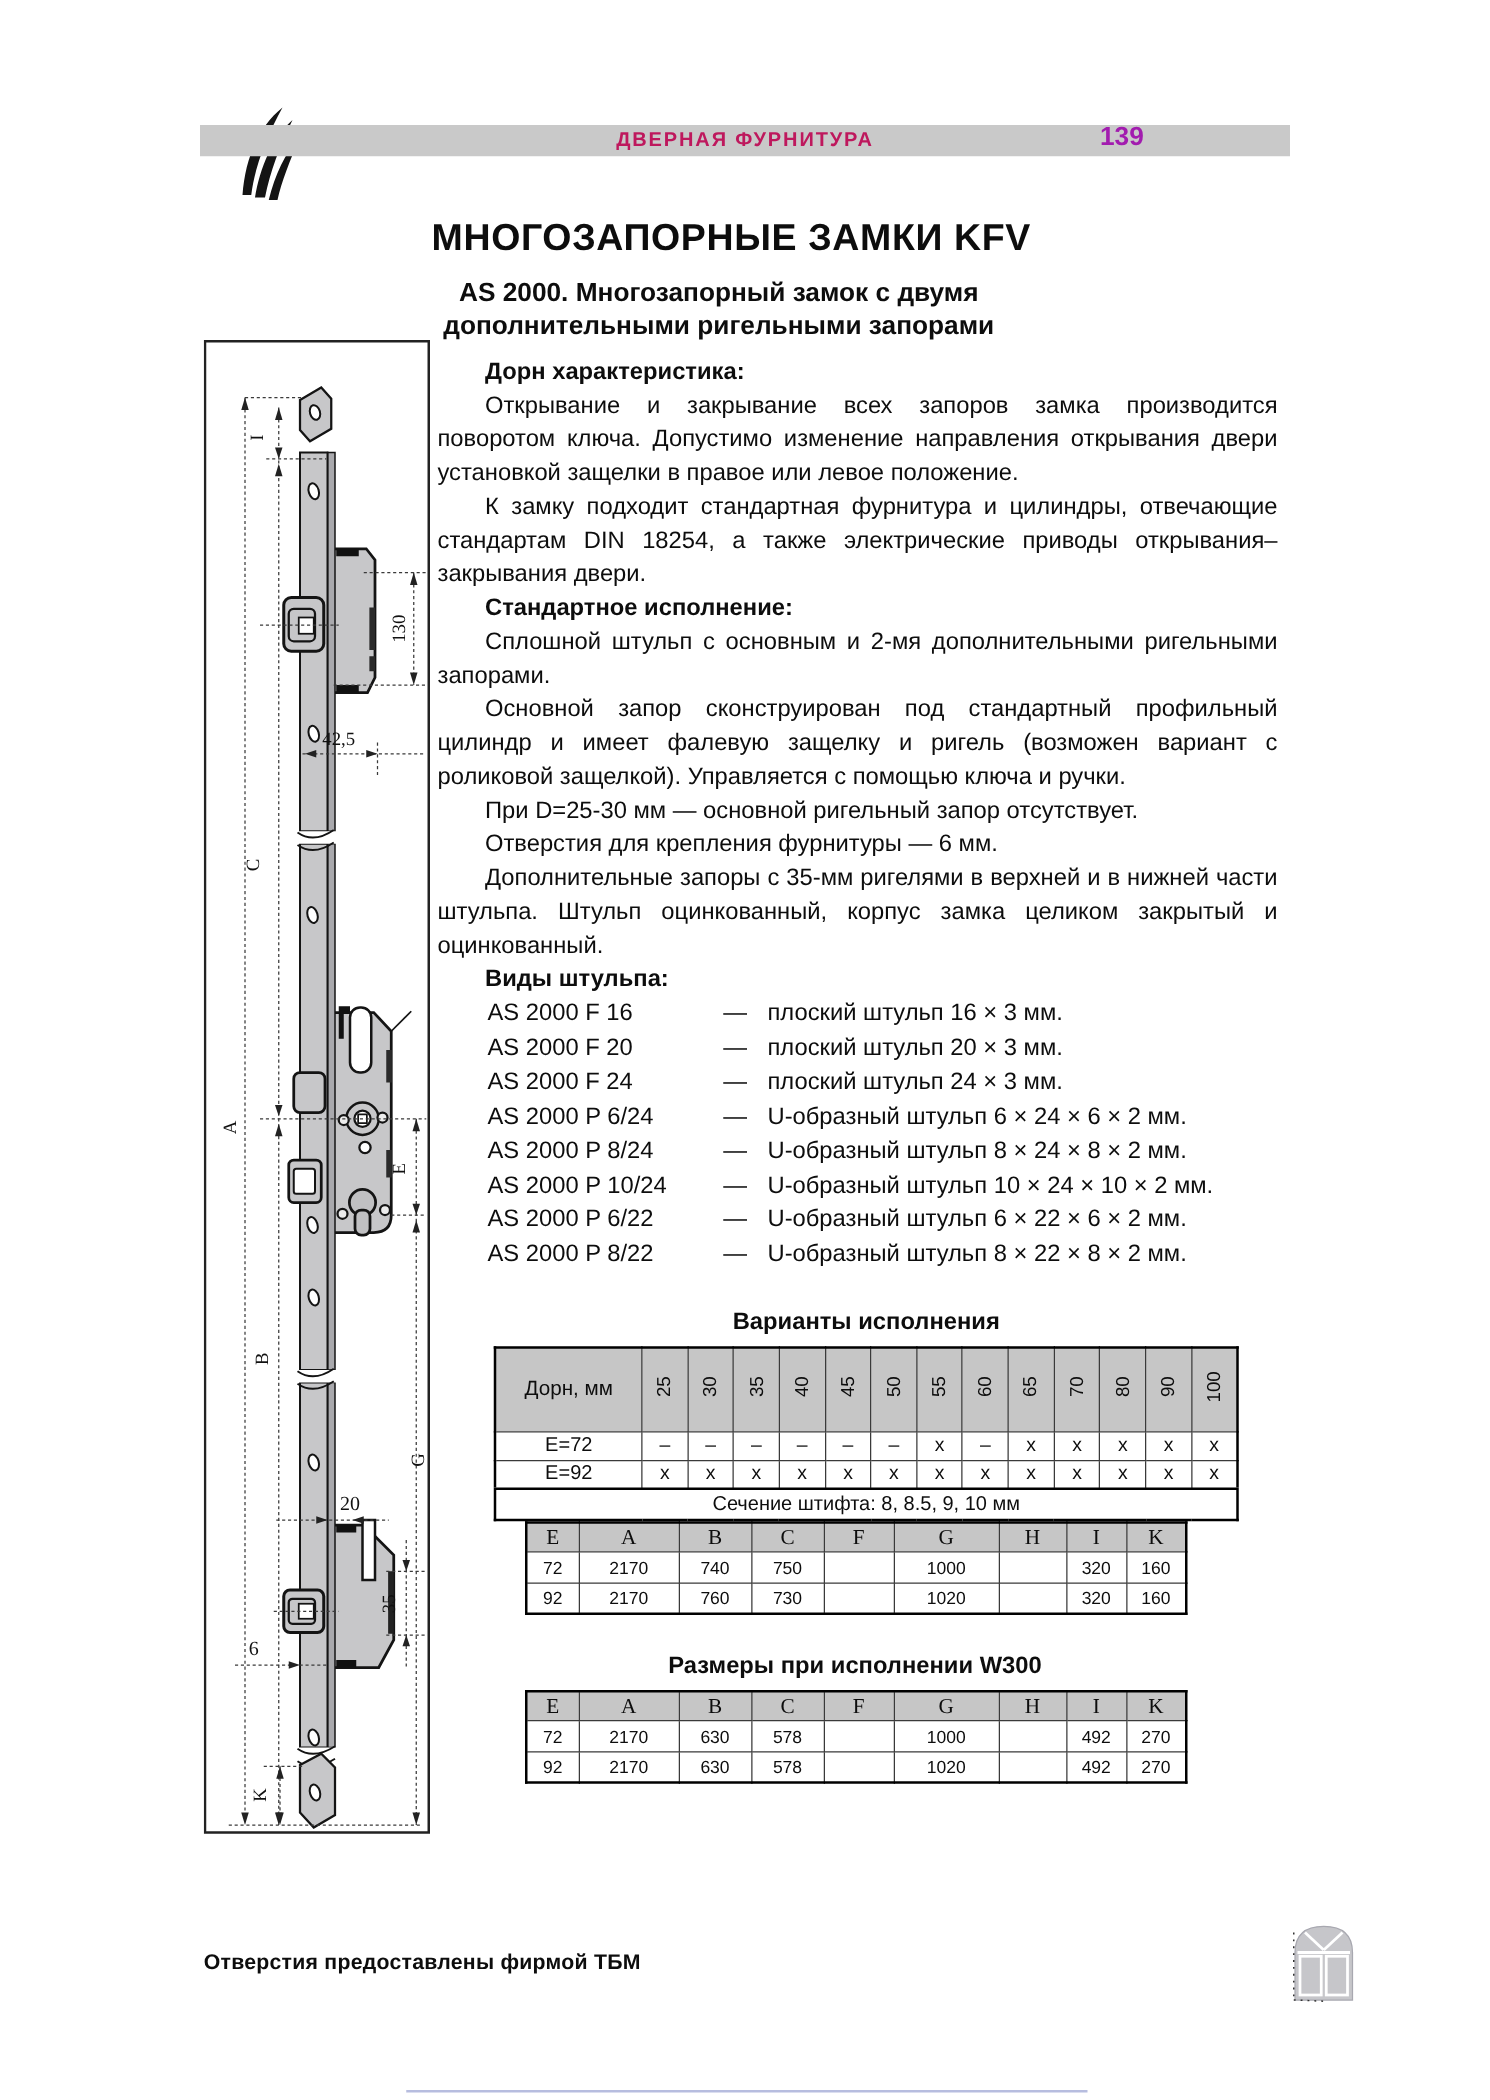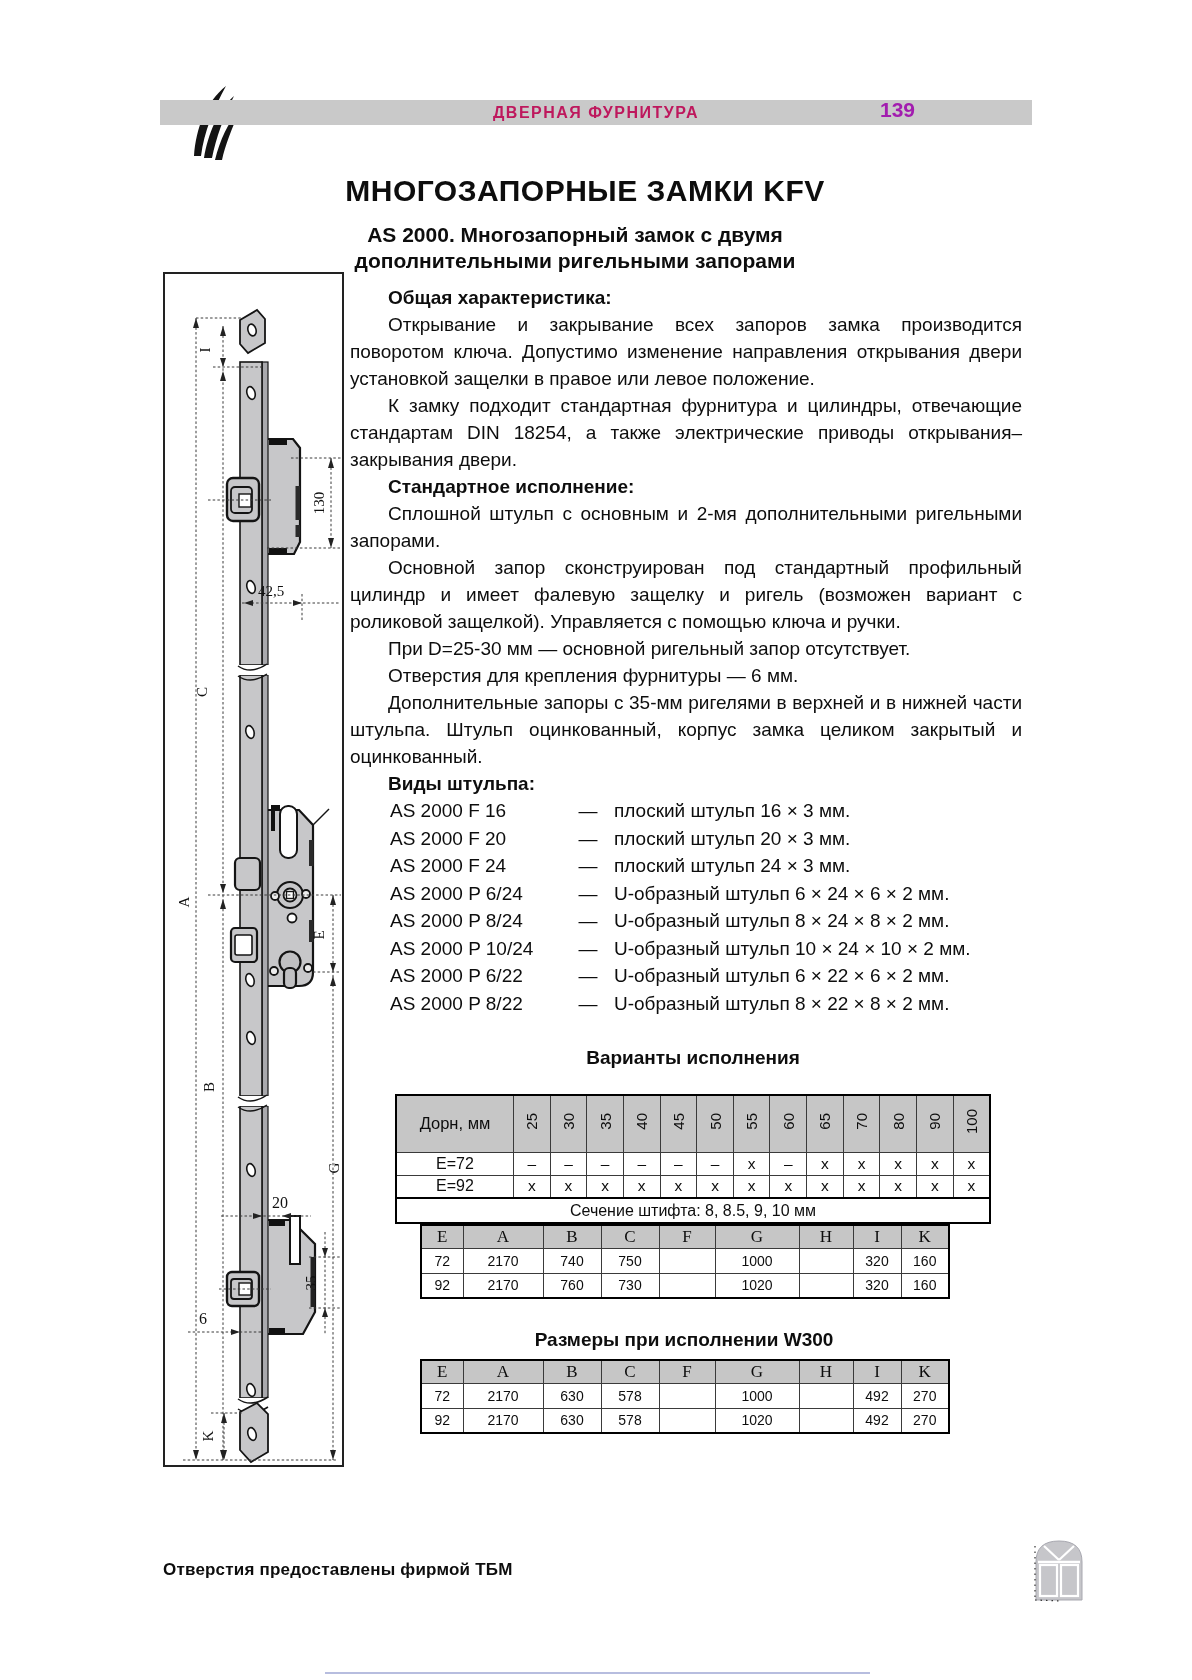--- a/index.html
+++ b/index.html
@@ -26,27 +26,27 @@
   .drawing-box { position:absolute; left:163px; top:272px; width:181px; height:1196px; }
   
   .col { position:absolute; left:350px; top:284px; width:672px; }
   .col p { margin:0; text-indent:38px; text-align:justify; font-size:19px; line-height:27px; }
   .col p.subhead { font-weight:bold; text-align:left; }
   .type-row { display:flex; font-size:19px; line-height:27.5px; padding-left:40px;align-items:flex-end; }
   .type-model { width:172px; }
   .type-dash { width:52px; text-align:center; }
   .type-desc { flex:1; }
   .tbl-caption { font-weight:bold; font-size:19px; text-align:center; }
-  .cap1 { width:596px; margin:30px 0 25px 45px; }
+  .cap1 { width:596px; margin:30px 0 8px 45px; }
   .cap2 { width:528px; margin:26px 0 8px 70px; }
   .cap3 { width:528px; margin:30px 0 8px 70px; }
   table { border-collapse:collapse; }
   .variants { margin-left:45px; width:596px; table-layout:fixed; border:2px solid #000; }
   .variants th, .variants td { border:1px solid #3a3a3a; text-align:center; padding:0; font-weight:normal; }
-  .v-head-row { height:57px; background:#c6c6c6; }
+  .v-head-row { height:67px; background:#c6c6c6; }
   .v-corner { width:116px; font-size:16.5px; }
   .vert { writing-mode:vertical-rl; transform:rotate(180deg); font-size:15px; display:inline-block; }
   .v-row { height:23px; font-size:15.5px; }
   .v-label { font-size:16px; }
   .v-foot-row { height:25px; }
   .v-foot { border-top:2px solid #000 !important; font-size:16px; }
   .dim { margin-left:70px; width:528px; table-layout:fixed; border:2px solid #000; }
   .dim th, .dim td { border:1px solid #3a3a3a; text-align:center; padding:0; }
   .d-head-row { height:23px; background:#c6c6c6; }
   .d-head-row th { font-family:"Liberation Serif", serif; font-weight:normal; font-size:17px; }
@@ -219,21 +219,21 @@
       <text transform="rotate(-90 176 896)" x="176" y="896">G</text>
       <text x="117" y="936" font-size="16">20</text>
       <text transform="rotate(-90 153 1011)" x="153" y="1011">35</text>
       <text x="40" y="1052" font-size="16">6</text>
       <text transform="rotate(-90 50 1164)" x="50" y="1164">K</text>
     </g>
   </svg>
   </div>
 
   <div class="col">
-    <p class="subhead">Общая характеристика:</p>
+    <p class="subhead">Дорн характеристика:</p>
     <p>Открывание и закрывание всех запоров замка производится поворотом ключа. Допустимо изменение направления открывания двери установкой защелки в правое или левое положение.</p>
     <p>К замку подходит стандартная фурнитура и цилиндры, отвечающие стандартам DIN 18254, а также электрические приводы открывания–закрывания двери.</p>
     <p class="subhead">Стандартное исполнение:</p>
     <p>Сплошной штульп с основным и 2-мя дополнительными ригельными запорами.</p>
     <p>Основной запор сконструирован под стандартный профильный цилиндр и имеет фалевую защелку и ригель (возможен вариант с роликовой защелкой). Управляется с помощью ключа и ручки.</p>
     <p>При D=25-30 мм — основной ригельный запор отсутствует.</p>
     <p>Отверстия для крепления фурнитуры — 6 мм.</p>
     <p>Дополнительные запоры с 35-мм ригелями в верхней и в нижней части штульпа. Штульп оцинкованный, корпус замка целиком закрытый и оцинкованный.</p>
     <p class="subhead">Виды штульпа:</p>
 

